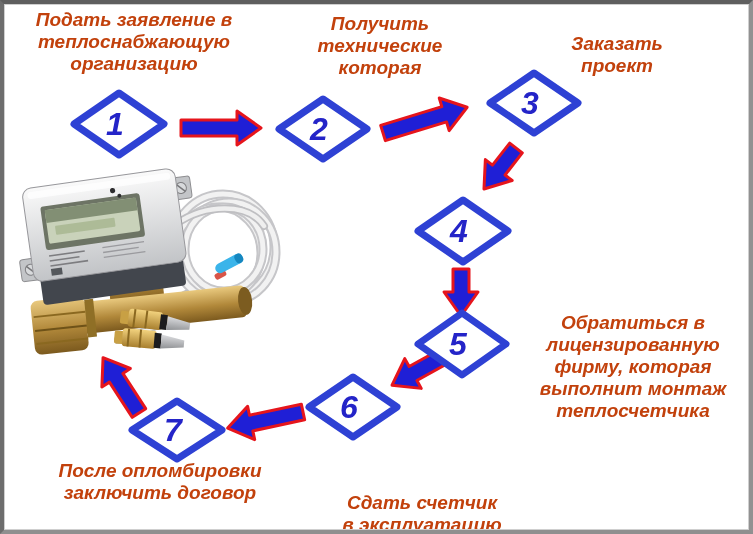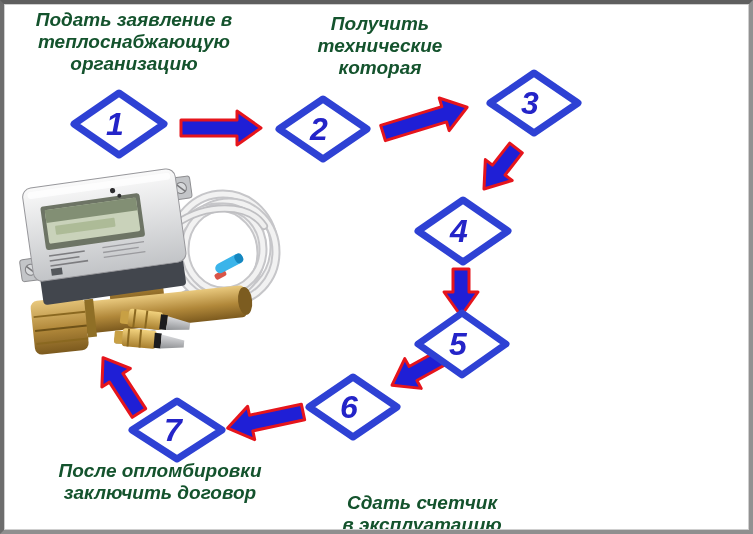--- a/index.html
+++ b/index.html
@@ -10,21 +10,21 @@
   }
   .frame-border {
     position:absolute; inset:0; pointer-events:none;
     border:4px solid; border-color:#5f5f5f #919191 #8f8f8f #6d6d6d;
     box-shadow: inset 0 0 0 1px #cfcfcf;
   }
   svg.layer { position:absolute; left:0; top:0; }
   .step-label {
     position:absolute; text-align:center;
     font-style:italic; font-weight:bold; font-size:19px; line-height:22px;
-    color:#14532d; white-space:pre-line; letter-spacing:0;
+    color:#c2410c; white-space:pre-line; letter-spacing:0;
   }
   .dia { fill:#ffffff; stroke:#2e41d4; stroke-width:7; stroke-linejoin:round; }
   .num {
     fill:#2424c8; font-family:"Liberation Sans", sans-serif;
     font-style:italic; font-weight:bold; font-size:32px; text-anchor:middle;
   }
   .arr { fill:#1f1fd6; stroke:#e6151c; stroke-width:3; stroke-linejoin:round; }
   .coilO { stroke:#c6c6c9; stroke-width:9; fill:none; }
   .coilI { stroke:#f2f2f2; stroke-width:5; fill:none; }
   .cabO  { stroke:#bfbfc2; stroke-width:8; fill:none; stroke-linecap:round; }
@@ -181,20 +181,27 @@
       </g>
     </g>
   </svg>
 
   <div class="step-label" style="left:24px;  top:9px;   width:220px;">Подать заявление в
 теплоснабжающую
 организацию</div>
   <div class="step-label" style="left:285px; top:13px;  width:190px;">Получить
 технические
 которая</div>
+  <div class="step-label" style="left:537px; top:33px;  width:160px;">Заказать
+проект</div>
+  <div class="step-label" style="left:518px; top:312px; width:230px;">Обратиться в
+лицензированную
+фирму, которая
+выполнит монтаж
+теплосчетчика</div>
   <div class="step-label" style="left:317px; top:448px; width:210px;margin-top:44px;">Сдать счетчик
 в эксплуатацию
 поставщику тепла</div>
   <div class="step-label" style="left:45px;  top:460px; width:230px;">После опломбировки
 заключить договор</div>
 
   <div class="frame-border"></div>
 </div>
 
 </body></html>

